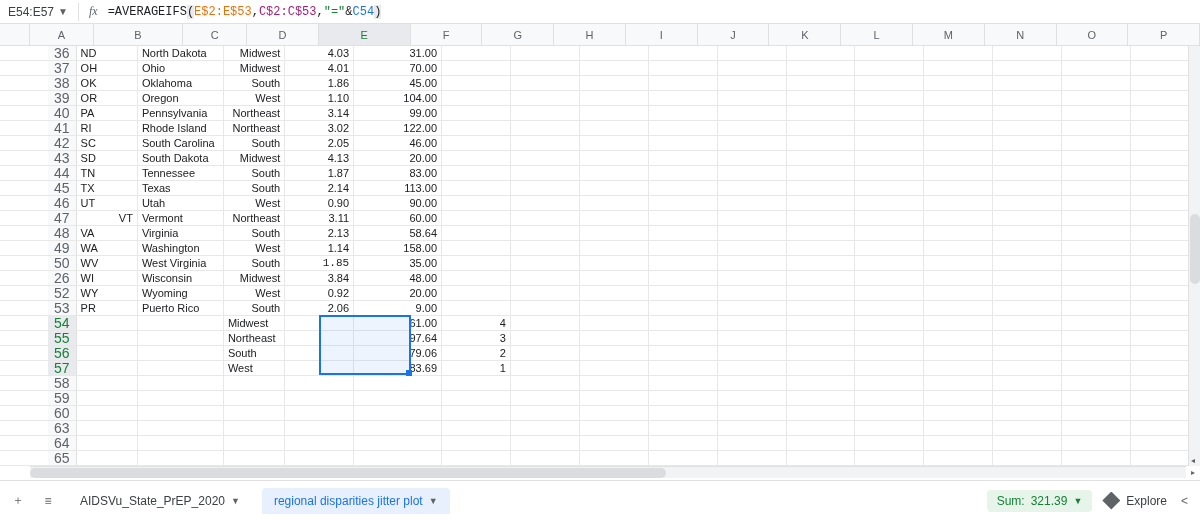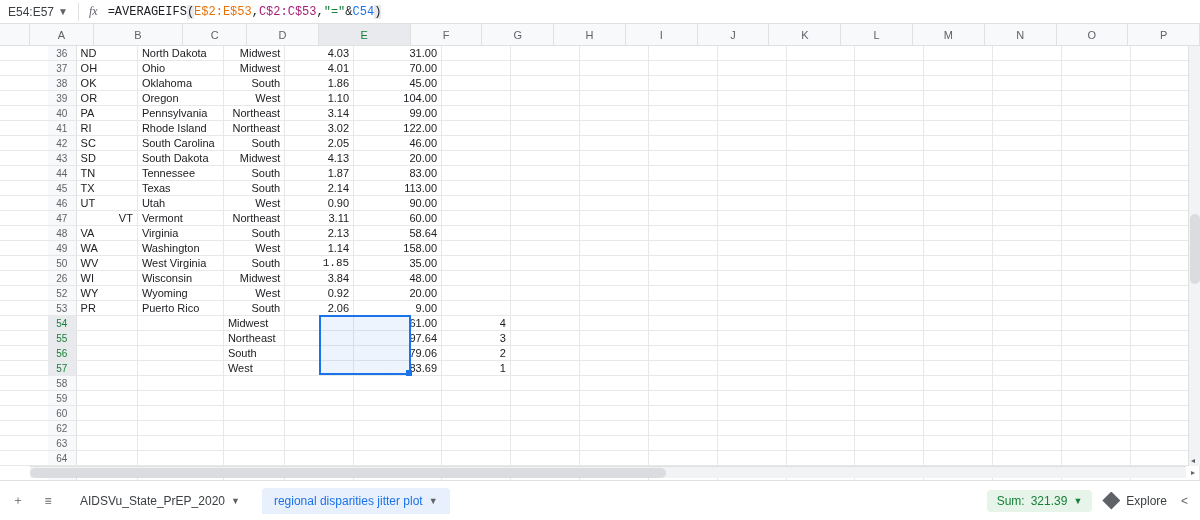--- a/index.html
+++ b/index.html
@@ -77,21 +77,21 @@
     overflow:hidden;
   }
   .row {
     height:15px;
     display:flex;
     border-bottom:1px solid #e8e8e8;
   }
   .row-head {
     width:30px;
     text-align:center;
-    font-size:10px;
+    font-size:14px;
     color:#5f6368;
     line-height:15px;
     background:#f8f9fa;
     border-right:1px solid #e0e0e0;
     margin-left:48px;
   }
   .row-head.sel { background:#e8eaed; color:#188038; }
   .cell {
     width:72px;
     padding:0 4px;
@@ -721,39 +721,20 @@
       <div class="cell txt" style="width: 72px;"></div>
       <div class="cell txt" style="width: 72px;"></div>
       <div class="cell txt" style="width: 72px;"></div>
       <div class="cell txt" style="width: 72px;"></div>
       <div class="cell txt" style="width: 72px;"></div>
       <div class="cell txt" style="width: 72px;"></div>
       <div class="cell txt" style="width: 72px;"></div>
       <div class="cell txt" style="width: 72px;"></div>
     </div>
     <div class="row">
-      <div class="row-head">62</div>
-      <div class="cell txt" style="width: 64px;"></div>
-      <div class="cell txt" style="width: 90px;"></div>
-      <div class="cell ctr" style="width: 64px;"></div>
-      <div class="cell num" style="width: 72px;"></div>
-      <div class="cell num" style="width: 92px;"></div>
-      <div class="cell num" style="width: 72px;"></div>
-      <div class="cell txt" style="width: 72px;"></div>
-      <div class="cell txt" style="width: 72px;"></div>
-      <div class="cell txt" style="width: 72px;"></div>
-      <div class="cell txt" style="width: 72px;"></div>
-      <div class="cell txt" style="width: 72px;"></div>
-      <div class="cell txt" style="width: 72px;"></div>
-      <div class="cell txt" style="width: 72px;"></div>
-      <div class="cell txt" style="width: 72px;"></div>
-      <div class="cell txt" style="width: 72px;"></div>
-      <div class="cell txt" style="width: 72px;"></div>
-    </div>
-    <div class="row">
       <div class="row-head">63</div>
       <div class="cell txt" style="width: 64px;"></div>
       <div class="cell txt" style="width: 90px;"></div>
       <div class="cell ctr" style="width: 64px;"></div>
       <div class="cell num" style="width: 72px;"></div>
       <div class="cell num" style="width: 92px;"></div>
       <div class="cell num" style="width: 72px;"></div>
       <div class="cell txt" style="width: 72px;"></div>
       <div class="cell txt" style="width: 72px;"></div>
       <div class="cell txt" style="width: 72px;"></div>

